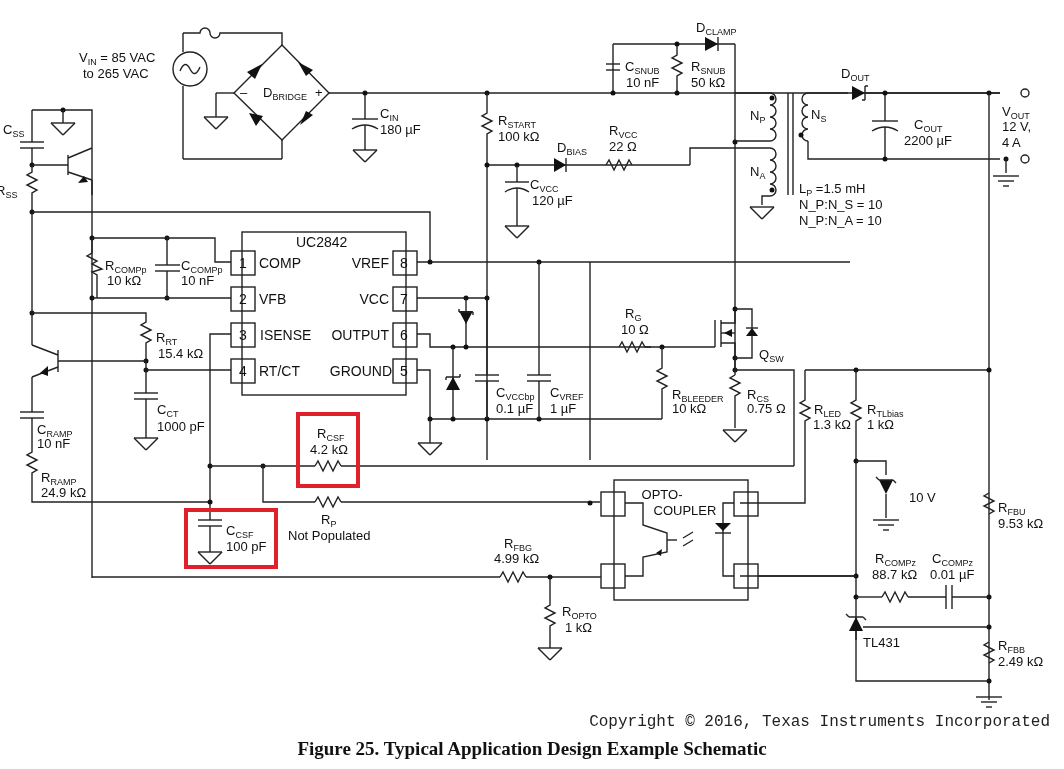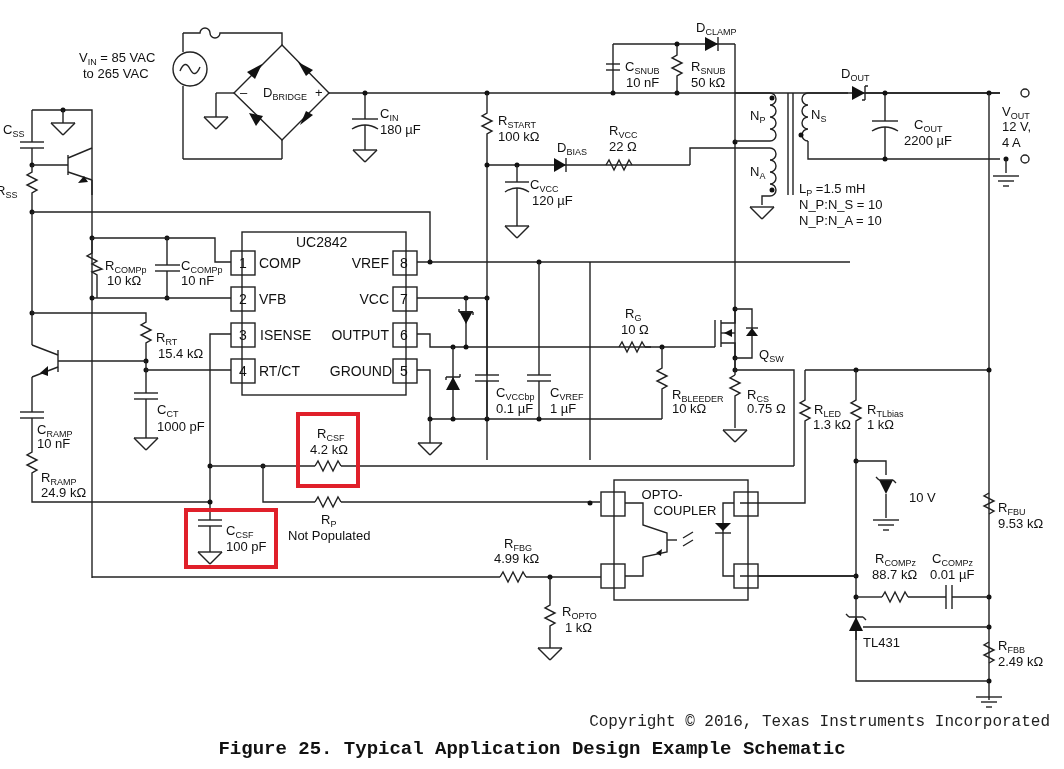--- a/index.html
+++ b/index.html
@@ -4,21 +4,21 @@
 <style>
   html,body{margin:0;padding:0;background:#fff;}
   body{width:1064px;height:769px;overflow:hidden;position:relative;font-family:"Liberation Sans",sans-serif;}
   svg{position:absolute;left:0;top:0;}
   .w{stroke:#222;stroke-width:1.4;fill:none;}
   .dot{fill:#111;}
   .lbl{font-family:"Liberation Sans",sans-serif;font-size:13px;fill:#111;}
   .sub{font-size:9px;}
   .pin{font-family:"Liberation Sans",sans-serif;font-size:14px;fill:#111;}
   .hl{stroke:#e0202a;stroke-width:4;fill:none;}
-  .caption{position:absolute;left:0;width:1064px;top:738px;text-align:center;font-family:Liberation Mono, monospace;font-weight:bold;font-size:19px;color:#111;}
+  .caption{position:absolute;left:0;width:1064px;top:738px;text-align:center;font-family:Liberation Serif, serif;font-weight:bold;font-size:19px;color:#111;}
   .copy{position:absolute;right:14px;top:713px;font-family:Liberation Mono, monospace;font-size:16px;color:#222;}
 </style>
 </head>
 <body>
 
 <svg width="1064" height="769" viewBox="0 0 1064 769">
   <defs>
     <g id="gnd">
         <line x1="-12" y1="0" x2="12" y2="0" class="w"></line>
         <line x1="-12" y1="0" x2="0" y2="12" class="w"></line>

